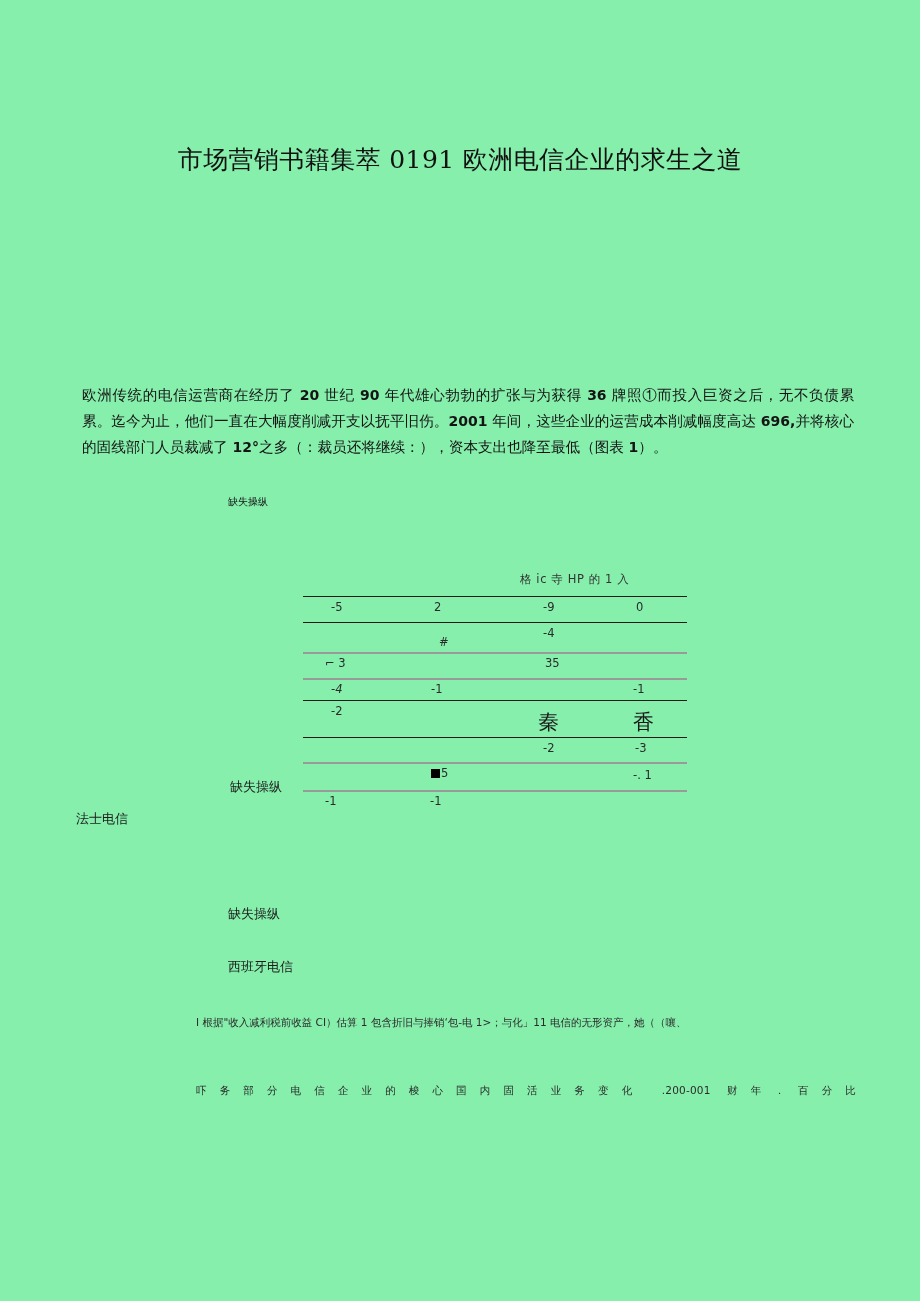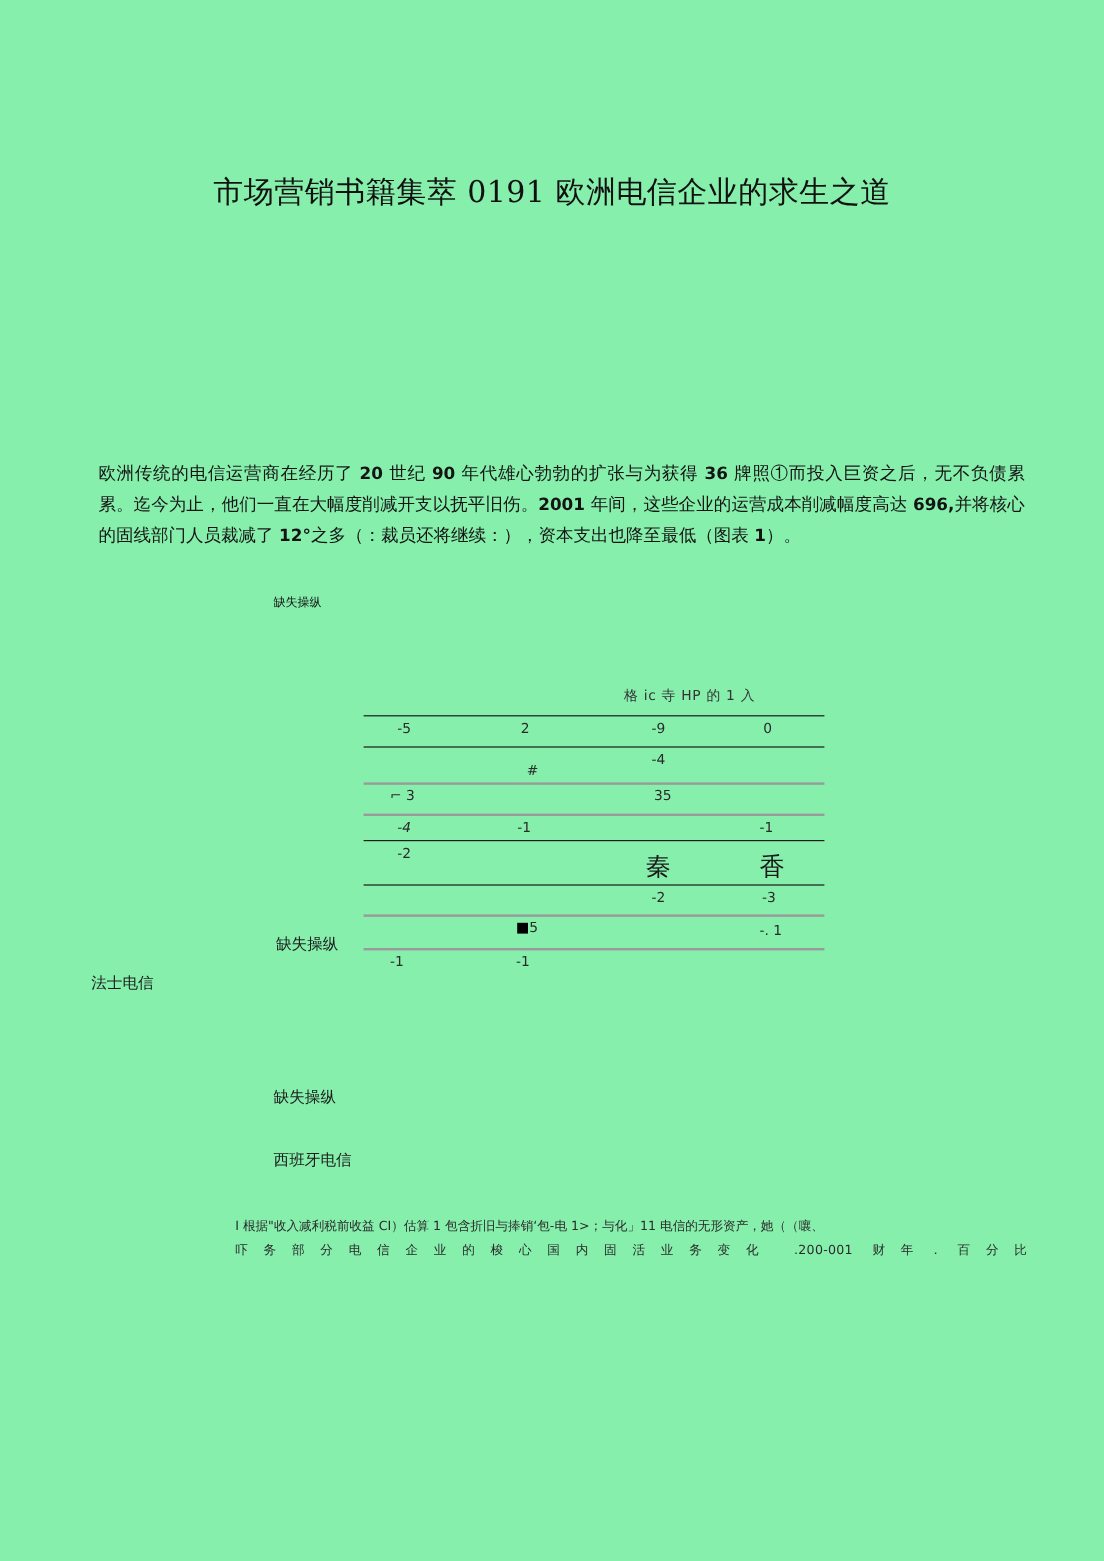--- a/index.html
+++ b/index.html
@@ -144,20 +144,21 @@
     width: 660px;
     font-size: 10.5px;
     line-height: 20px;
     color: #2b2b2b;
   }
   #footnote .fn-line-2 {
     display: block;
     text-align: justify;
     text-align-last: justify;
     letter-spacing: 0.2px;
+    margin-top: 48px;
   }
 </style>
 </head>
 <body>
 
 <div id="page">
 
   <div id="doc-title">市场营销书籍集萃 0191 欧洲电信企业的求生之道</div>
 
 

